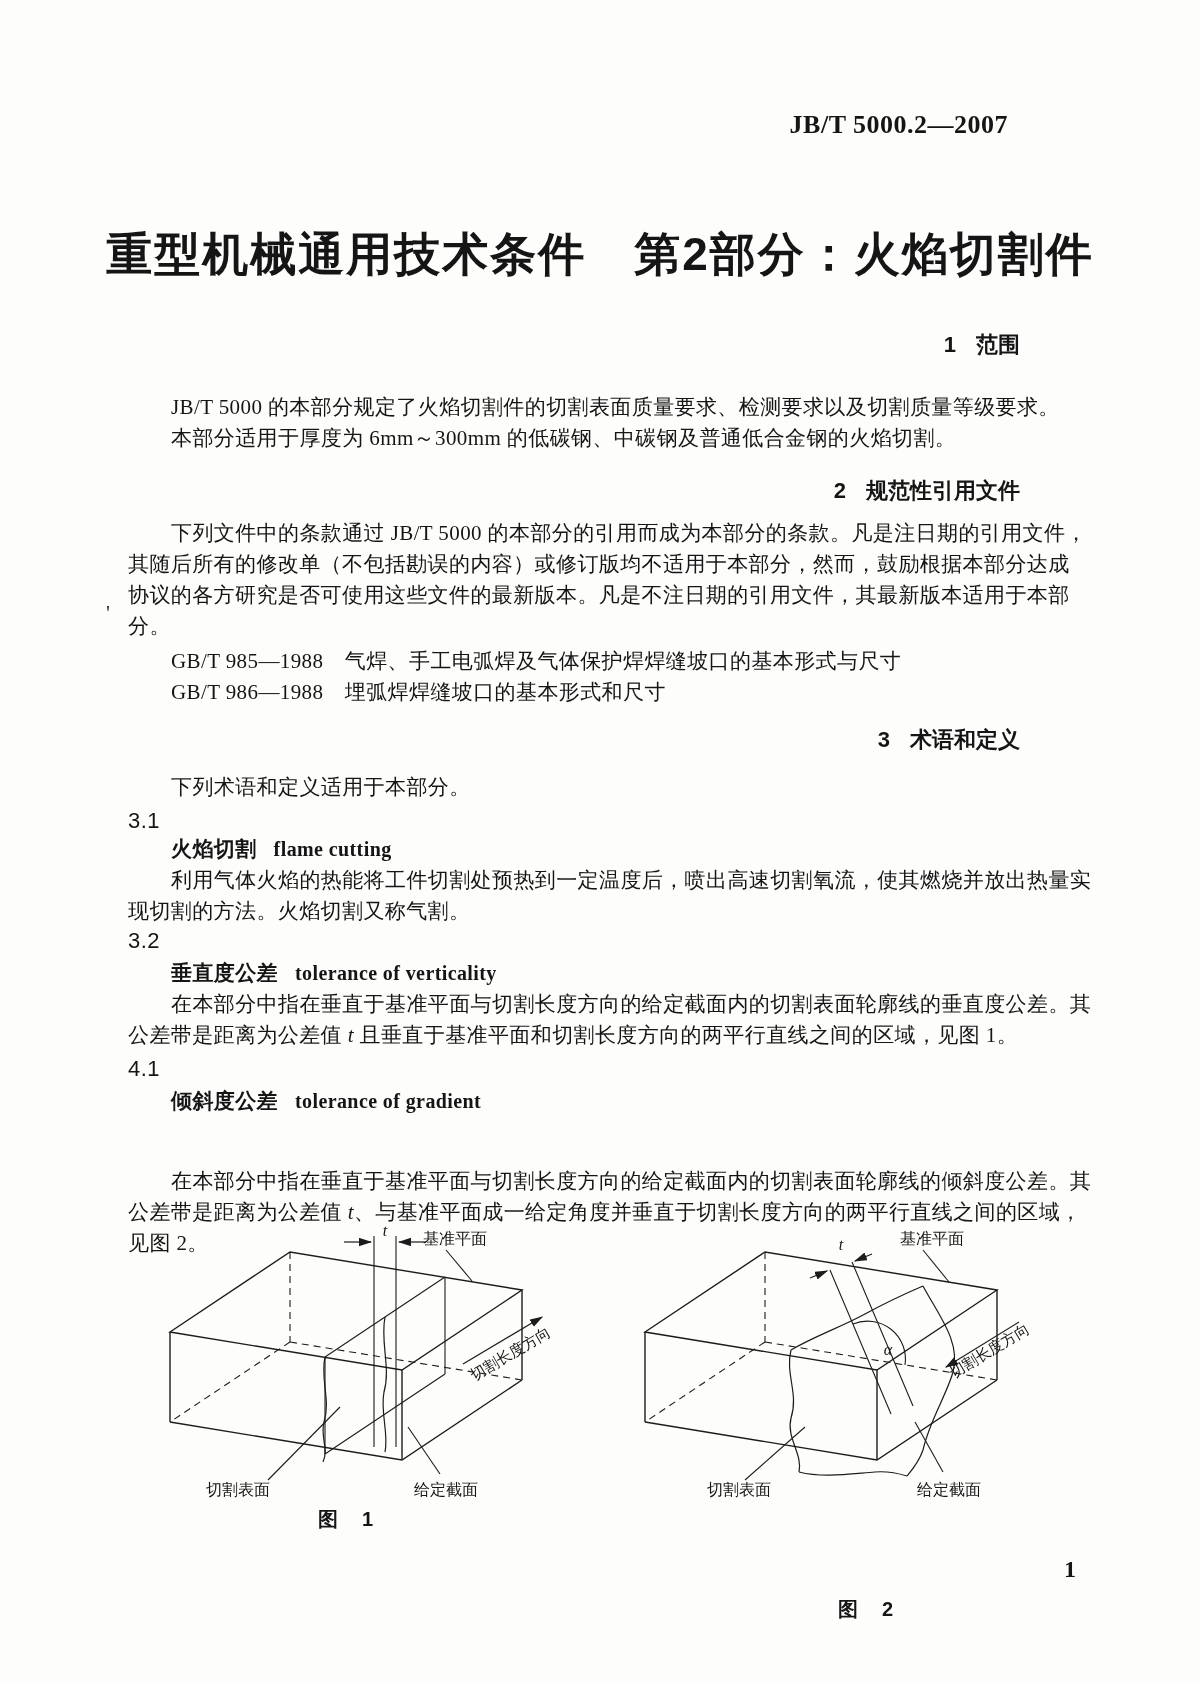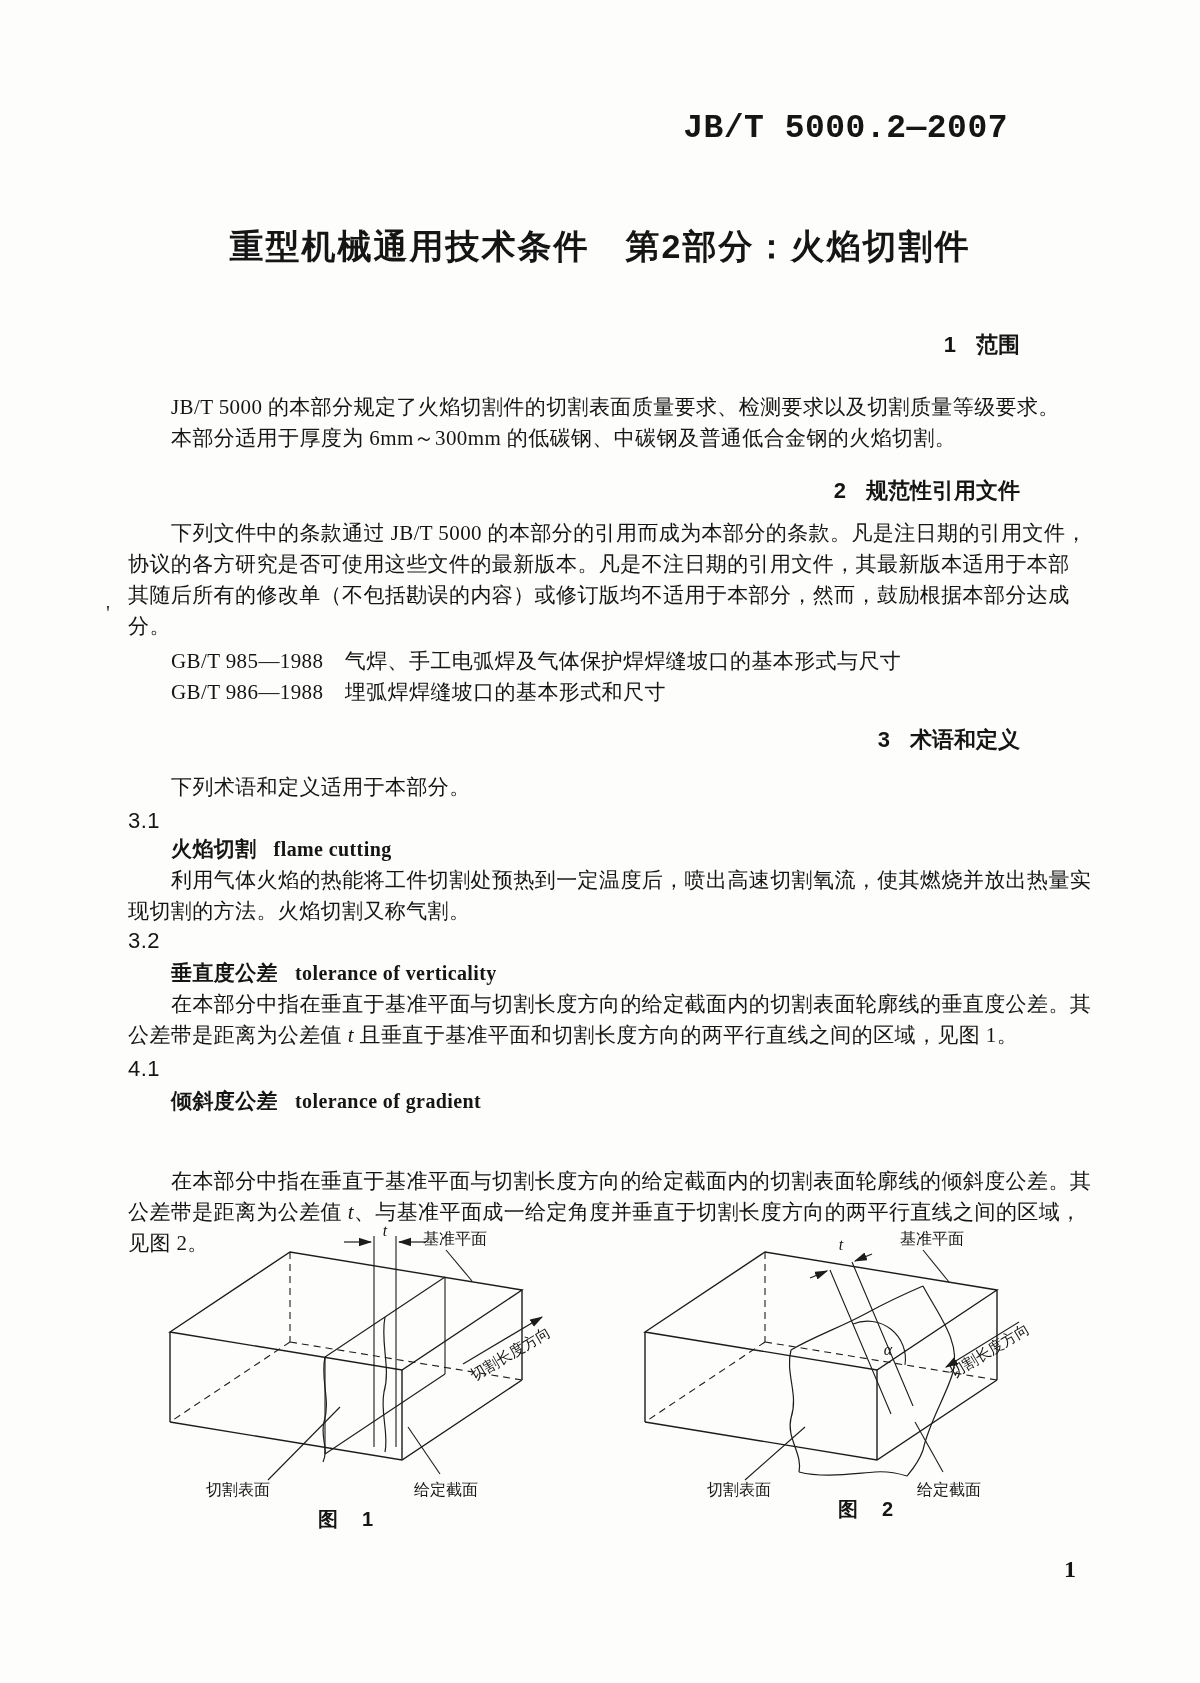--- a/index.html
+++ b/index.html
@@ -4,26 +4,26 @@
 <style>
   html,body{margin:0;padding:0;background:#e8e8e8;}
   .page{
     position:relative;width:1200px;height:1683px;margin:0 auto;
     background:#fdfdfc;color:#151515;
     font-family:"Liberation Serif",serif;
     overflow:hidden;
   }
   .header-code{
     position:absolute;top:110px;right:192px;
-    font-size:33px;font-weight:700;letter-spacing:.5px;
-    font-family:Liberation Mono, monospace;
+    font-size:26px;font-weight:700;letter-spacing:.5px;
+    font-family:Liberation Serif, serif;
   }
   .doc-title{
     position:absolute;top:224px;left:0;width:100%;
-    text-align:center;font-size:34px;font-weight:700;
+    text-align:center;font-size:46px;font-weight:700;
     font-family:"Liberation Sans",sans-serif;letter-spacing:2px;
   }
   .blk{position:absolute;left:128px;width:892px;}
   .line{height:31px;line-height:31px;font-size:21px;white-space:nowrap;letter-spacing:.4px;}
   .ind{padding-left:43px;}
   .sec-head{font-family:"Liberation Sans",sans-serif;font-weight:700;font-size:22px;text-align:right;}
   .sec-head .h-num{margin-right:20px;}
   .term-num{font-family:"Liberation Sans",sans-serif;font-size:22px;}
   .term-line .term-zh{font-family:"Liberation Sans",sans-serif;font-weight:700;font-size:21px;margin-top:12px;}
   .term-line .term-en{font-family:"Liberation Serif",serif;font-weight:700;font-size:20px;margin-left:17px;}
@@ -57,22 +57,22 @@
   <div class="blk" style="top:392px">
     <div class="line ind">JB/T 5000 的本部分规定了火焰切割件的切割表面质量要求、检测要求以及切割质量等级要求。</div>
     <div class="line ind">本部分适用于厚度为 6mm～300mm 的低碳钢、中碳钢及普通低合金钢的火焰切割。</div>
   </div>
 
   <div class="blk sec-head" style="top:476px">
     <span class="h-num">2</span><span>规范性引用文件</span>
   </div>
   <div class="blk" style="top:518px">
     <div class="line ind">下列文件中的条款通过 JB/T 5000 的本部分的引用而成为本部分的条款。凡是注日期的引用文件，</div>
+    <div class="line">其随后所有的修改单（不包括勘误的内容）或修订版均不适用于本部分，然而，鼓励根据本部分达成</div>
     <div class="line">协议的各方研究是否可使用这些文件的最新版本。凡是不注日期的引用文件，其最新版本适用于本部</div>
-    <div class="line">其随后所有的修改单（不包括勘误的内容）或修订版均不适用于本部分，然而，鼓励根据本部分达成</div>
     <div class="line">分。</div>
   </div>
   <div class="blk" style="top:646px">
     <div class="line ind">GB/T 985—1988　气焊、手工电弧焊及气体保护焊焊缝坡口的基本形式与尺寸</div>
     <div class="line ind">GB/T 986—1988　埋弧焊焊缝坡口的基本形式和尺寸</div>
   </div>
 
   <div class="blk sec-head" style="top:725px">
     <span class="h-num">3</span><span>术语和定义</span>
   </div>
@@ -195,17 +195,17 @@
       <line x1="394" y1="100" x2="321" y2="145" stroke="#1c1c1c" stroke-width="1.2" marker-end="url(#ar2)"></line>
       <text x="367" y="133" text-anchor="middle" font-size="15" transform="rotate(-31 367 133)">切割长度方向</text>
       <line x1="180" y1="205" x2="120" y2="258" stroke="#1c1c1c" stroke-width="1.1"></line>
       <text x="114" y="273" text-anchor="middle" font-size="16">切割表面</text>
       <line x1="290" y1="200" x2="318" y2="250" stroke="#1c1c1c" stroke-width="1.1"></line>
       <text x="324" y="273" text-anchor="middle" font-size="16">给定截面</text>
     </svg>
   </div>
 
   <div class="fig-caption" style="left:318px;top:1506px">图　1</div>
-  <div class="fig-caption" style="left:838px;top:1496px">图　2</div>
+  <div class="fig-caption" style="left:838px;top:1596px">图　2</div>
 
   <div class="page-number">1</div>
 
 </div>
 
 </body></html>

